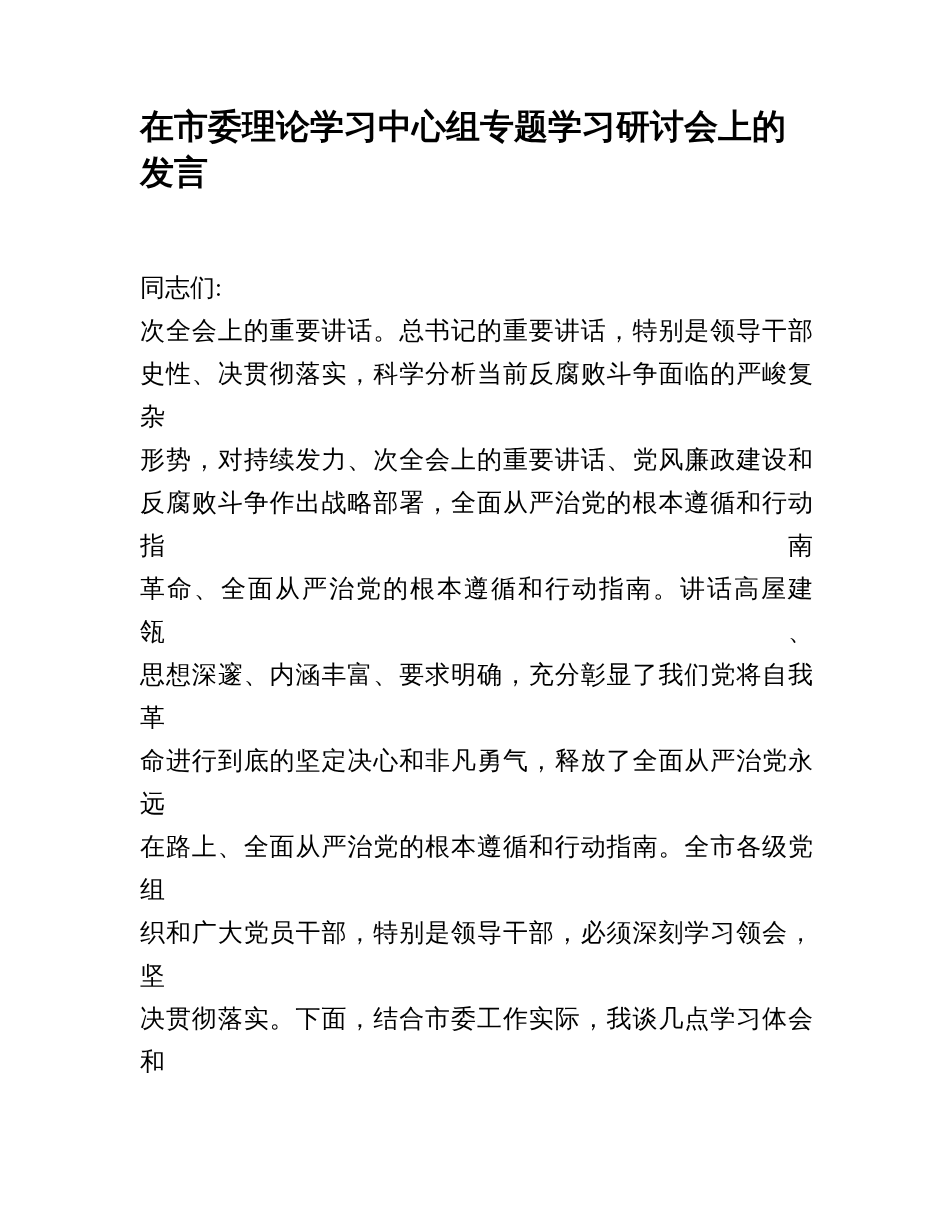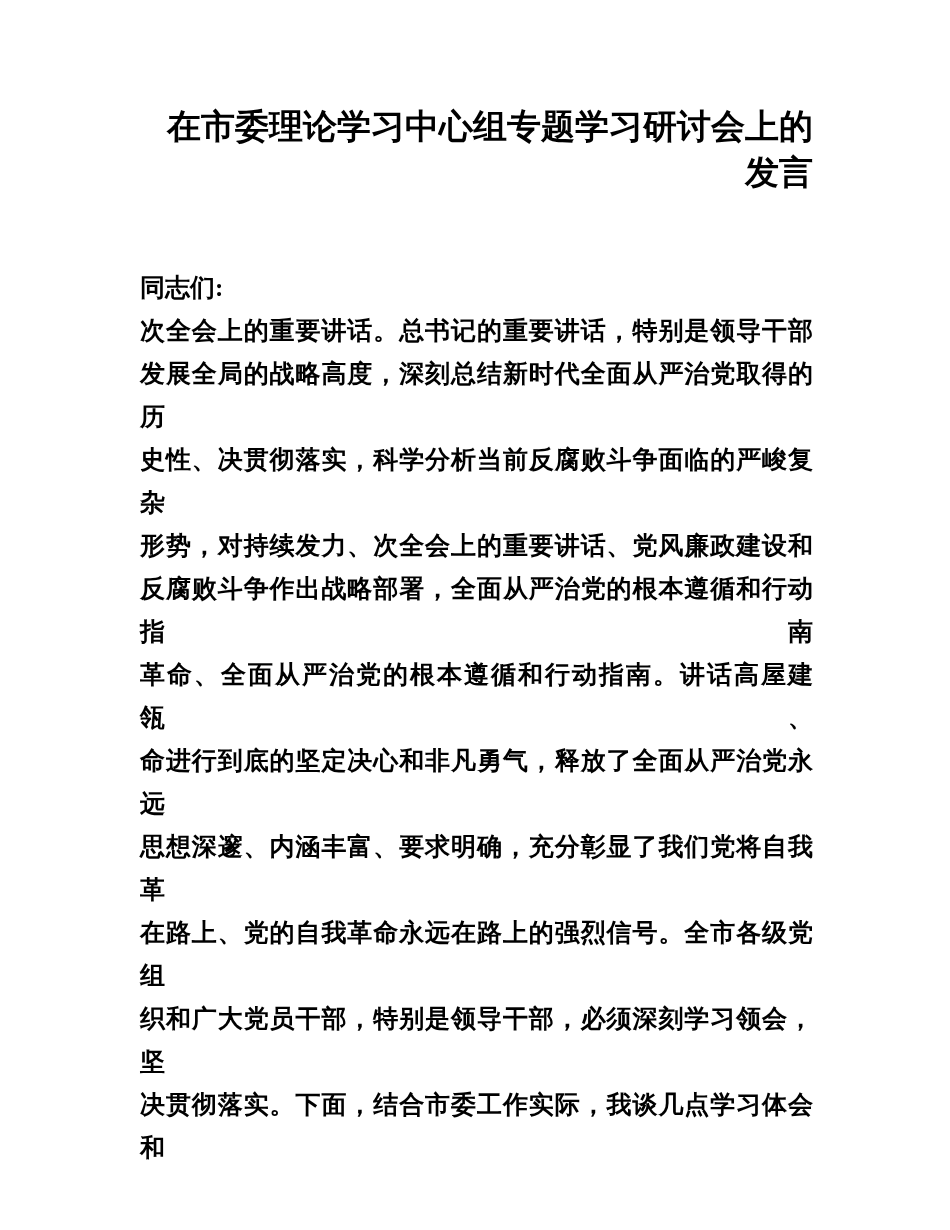--- a/index.html
+++ b/index.html
@@ -21,37 +21,36 @@
     left: 140px;
     top: 104px;
     width: 673px;
   }
   .doc-title {
     margin: 0 0 70px 0;
     font-family: "Liberation Serif", serif;
     font-weight: 700;
     font-size: 34px;
     line-height: 46px;
-    text-align: right;
+    text-align: left;
     letter-spacing: 0;
   }
   .doc-title .title-line {
     display: block;
   }
   .doc-body {
     font-size: 25px;
     line-height: 43px;
   }
   .line {
     display: block;
     font-size: 25px;
     line-height: 43px;
     white-space: normal;
     text-align: left;
-    font-weight: bold;
   }
   .line.fill {
     text-align: justify;
     text-align-last: justify;
     text-justify: inter-character;
   }
   .line.indent {
     padding-left: 28px;
   }
   .block { margin: 0; }
@@ -64,26 +63,25 @@
     <h1 class="doc-title">
       <span class="title-line">在市委理论学习中心组专题学习研讨会上的</span>
       <span class="title-line">发言</span>
     </h1>
     <div class="doc-body" id="doc-body">
         <div class="block block-salutation">
           <div class="line">同志们:</div>
         </div>
         <div class="block block-paragraph">
           <div class="line fill">次全会上的重要讲话。总书记的重要讲话，特别是领导干部</div>
-          <div class="line fill">发展全局的战略高度，深刻总结新时代全面从严治党取得的历</div>
           <div class="line fill">史性、决贯彻落实，科学分析当前反腐败斗争面临的严峻复杂</div>
           <div class="line fill">形势，对持续发力、次全会上的重要讲话、党风廉政建设和</div>
           <div class="line fill">反腐败斗争作出战略部署，全面从严治党的根本遵循和行动指南</div>
           <div class="line fill">革命、全面从严治党的根本遵循和行动指南。讲话高屋建瓴、</div>
+          <div class="line fill">思想深邃、内涵丰富、要求明确，充分彰显了我们党将自我革</div>
           <div class="line fill">命进行到底的坚定决心和非凡勇气，释放了全面从严治党永远</div>
-          <div class="line fill">思想深邃、内涵丰富、要求明确，充分彰显了我们党将自我革</div>
-          <div class="line fill">在路上、党的自我革命永远在路上的强烈信号。全市各级党组</div>
+          <div class="line fill">在路上、全面从严治党的根本遵循和行动指南。全市各级党组</div>
           <div class="line fill">织和广大党员干部，特别是领导干部，必须深刻学习领会，坚</div>
           <div class="line fill">决贯彻落实。下面，结合市委工作实际，我谈几点学习体会和</div>
         </div>
       </div>
   </div>
 </div>
 
 </body></html>

